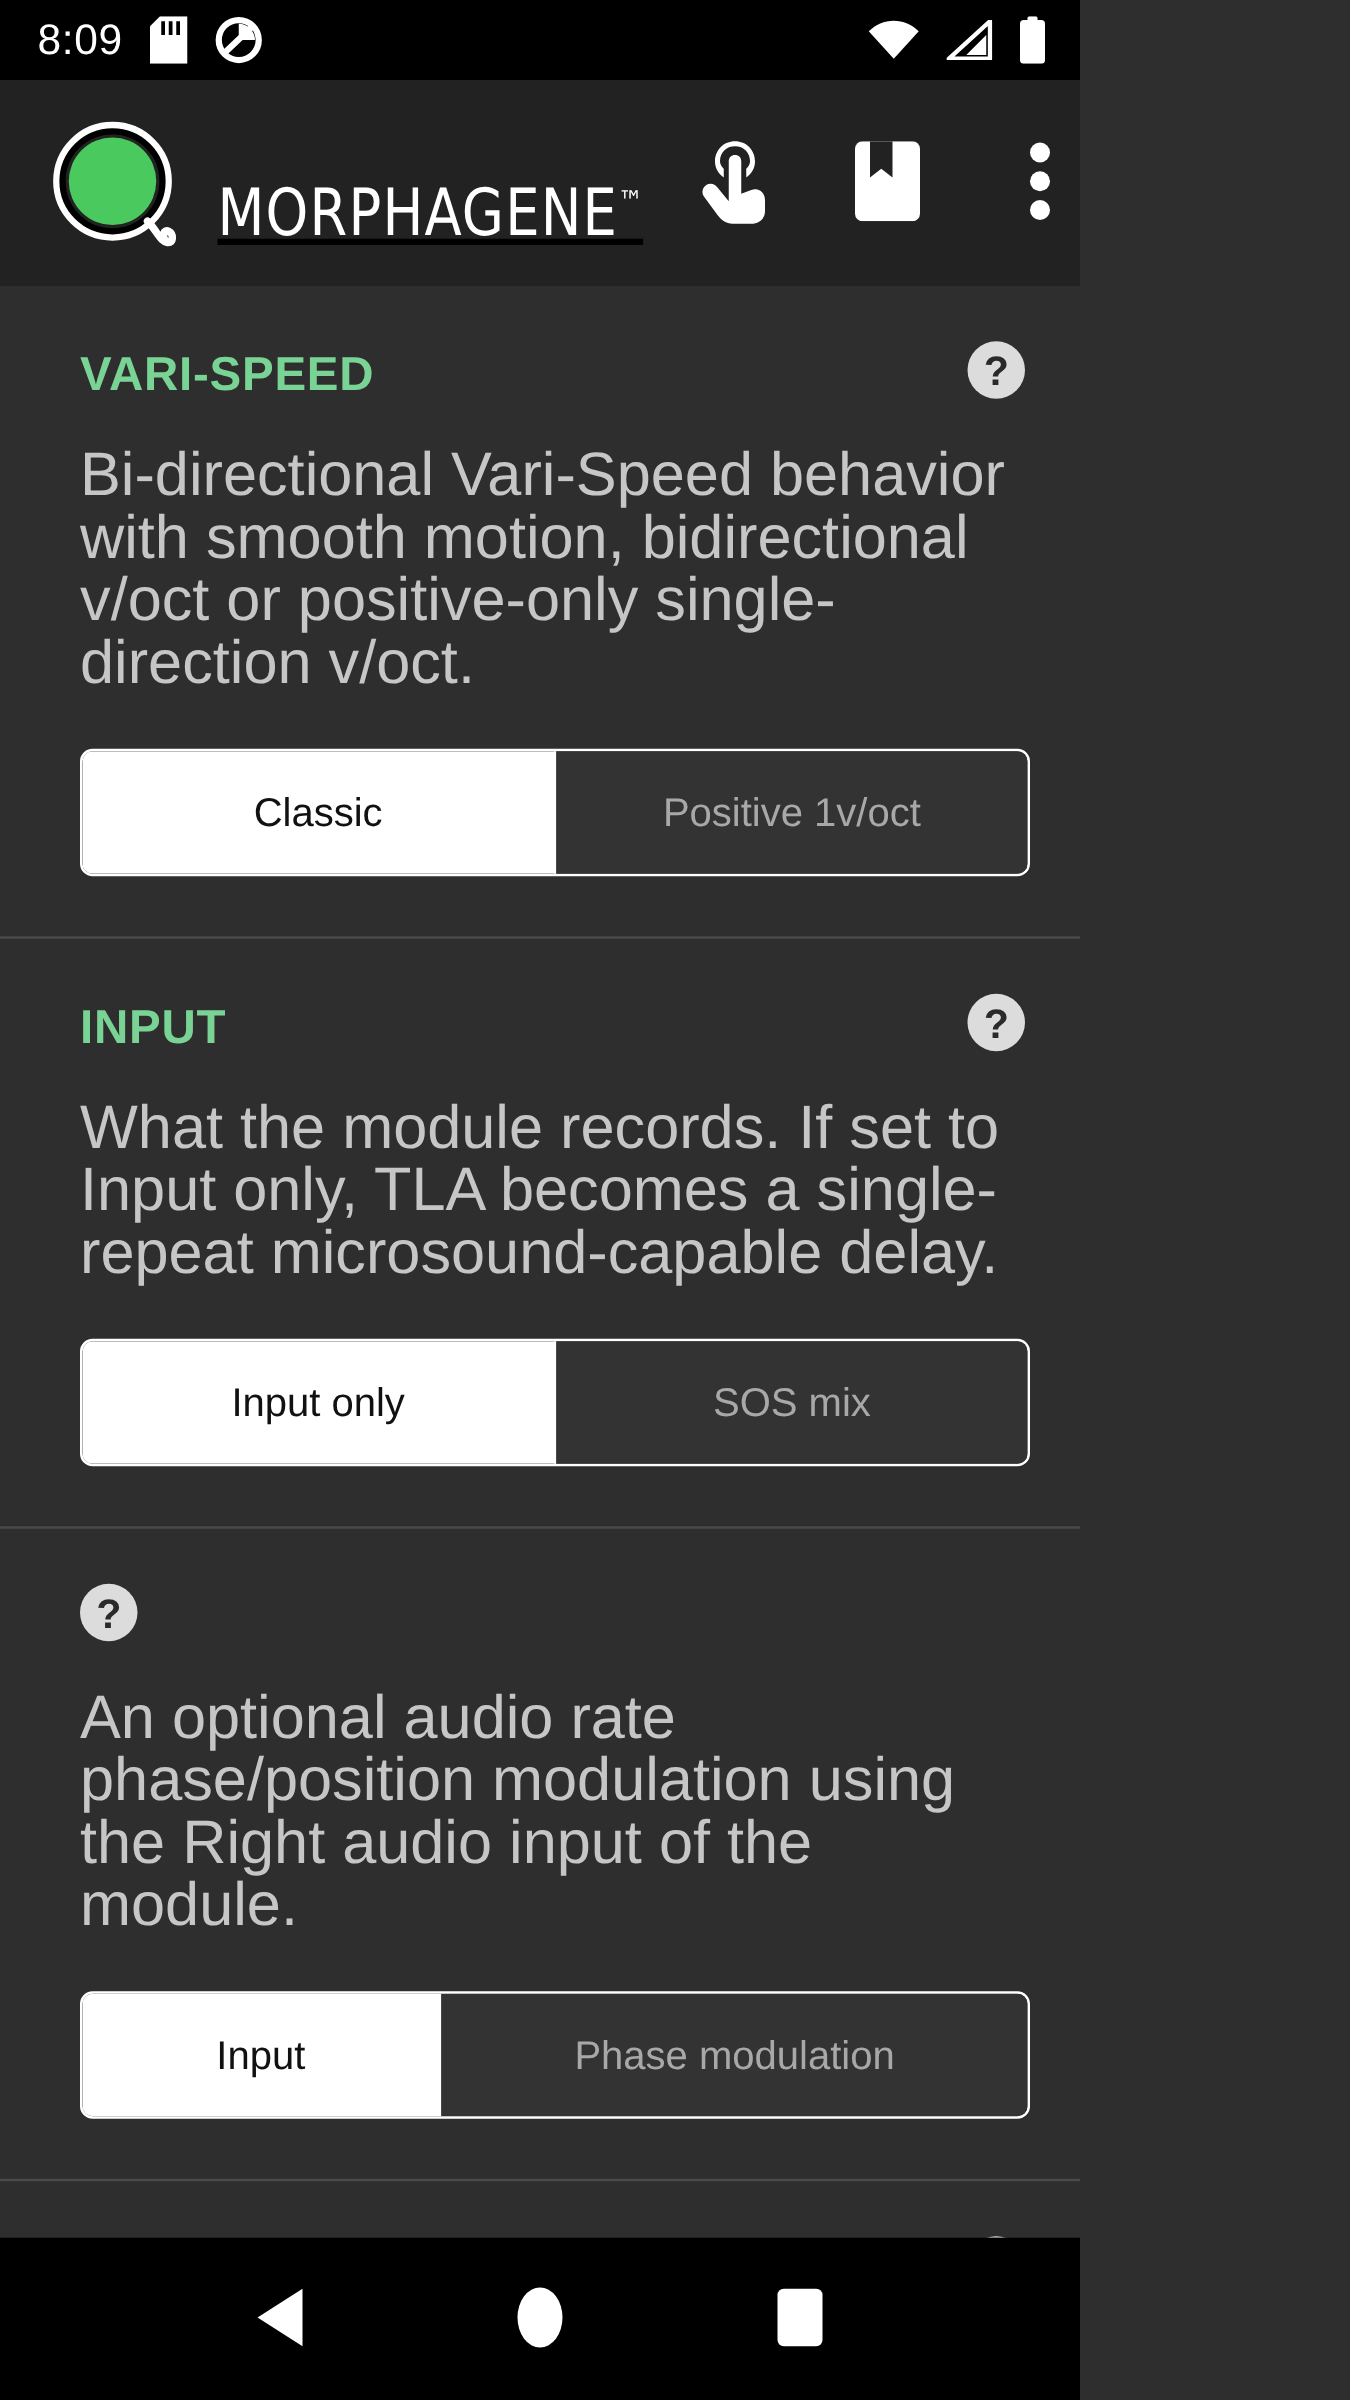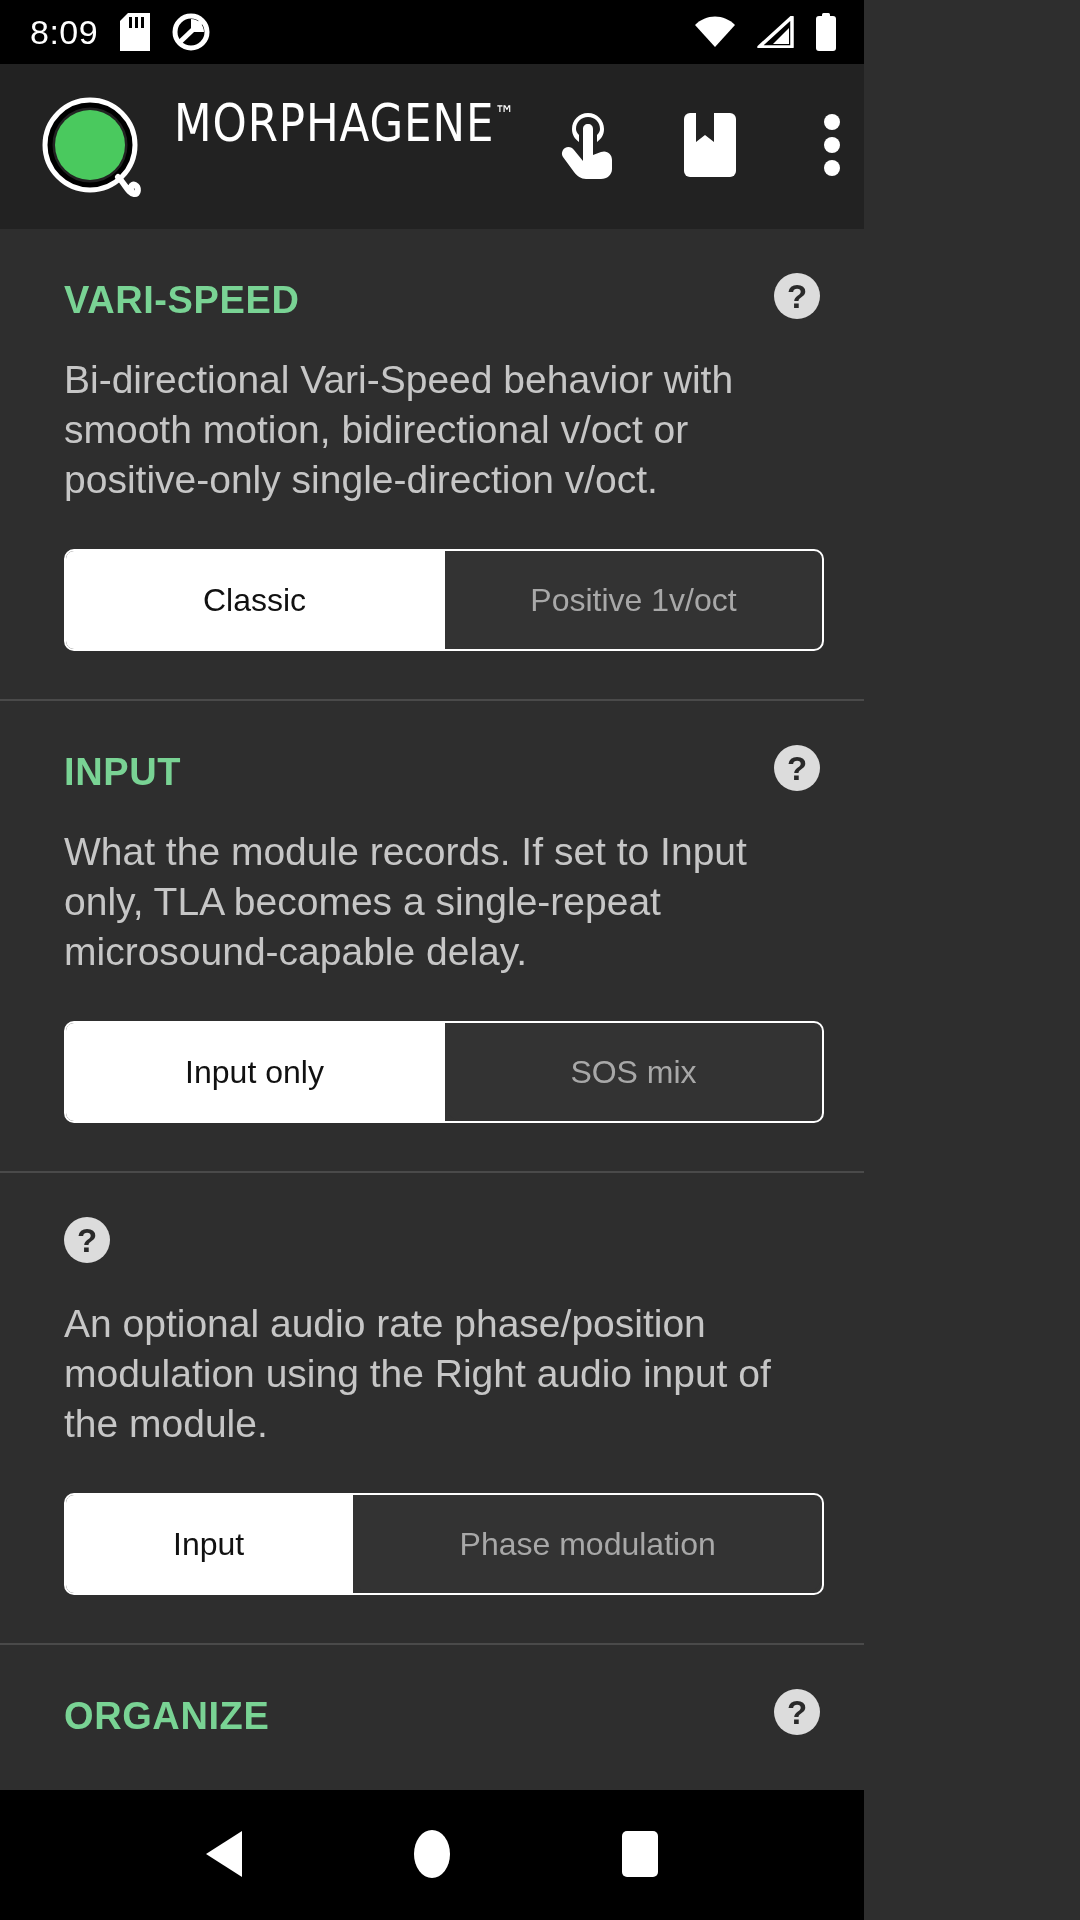--- a/index.html
+++ b/index.html
@@ -37,21 +37,21 @@
 
   .ic { display:block; }
 
   
   .appbar {
     height:165px; flex:0 0 165px;
     background:#222222;
     display:flex; align-items:center;
     padding:0 22px 0 40px;
   }
-  .brand { display:flex; align-items:flex-start; gap:26px; }
+  .brand { display:flex; align-items:flex-end; gap:26px;text-decoration:underline; }
 
   .logo-wrap {
     width:108px; height:108px;
     position:relative; flex:0 0 108px;
   }
 
   .brand-name {
     color:#ffffff;
     font-size:52px;
     font-weight:400;
@@ -108,21 +108,21 @@
     font-weight:700;
     display:flex; align-items:center; justify-content:center;
     line-height:1;
     border:none; cursor:pointer;
     font-family:"Liberation Sans", sans-serif;
     margin-right:4px;
   }
   .section-desc {
     margin-top:36px;
     color:#c6c6c6;
-    font-size:39px;
+    font-size:49px;
     line-height:50px;
     max-width:905px;
     font-weight:400;
   }
 
   
   .segmented {
     margin-top:44px;
     display:flex;
     border:2px solid #ffffff;
@@ -138,21 +138,21 @@
     color:#a8a8a8;
     font-size:32px;
     border:none;
     cursor:pointer;
     font-family:"Liberation Sans", sans-serif;
     border-right:2px solid #ffffff;
     height:100%;
     white-space:nowrap;
     padding:0 8px;
   }
-  .seg:last-child { border-right:none;border-radius:18px; }
+  .seg:last-child { border-right:none; }
   .seg.selected {
     background:#ffffff;
     color:#111111;
   }
 
   .divider {
     height:2px;
     background:#4a4a4a;
     width:100%;
   }

